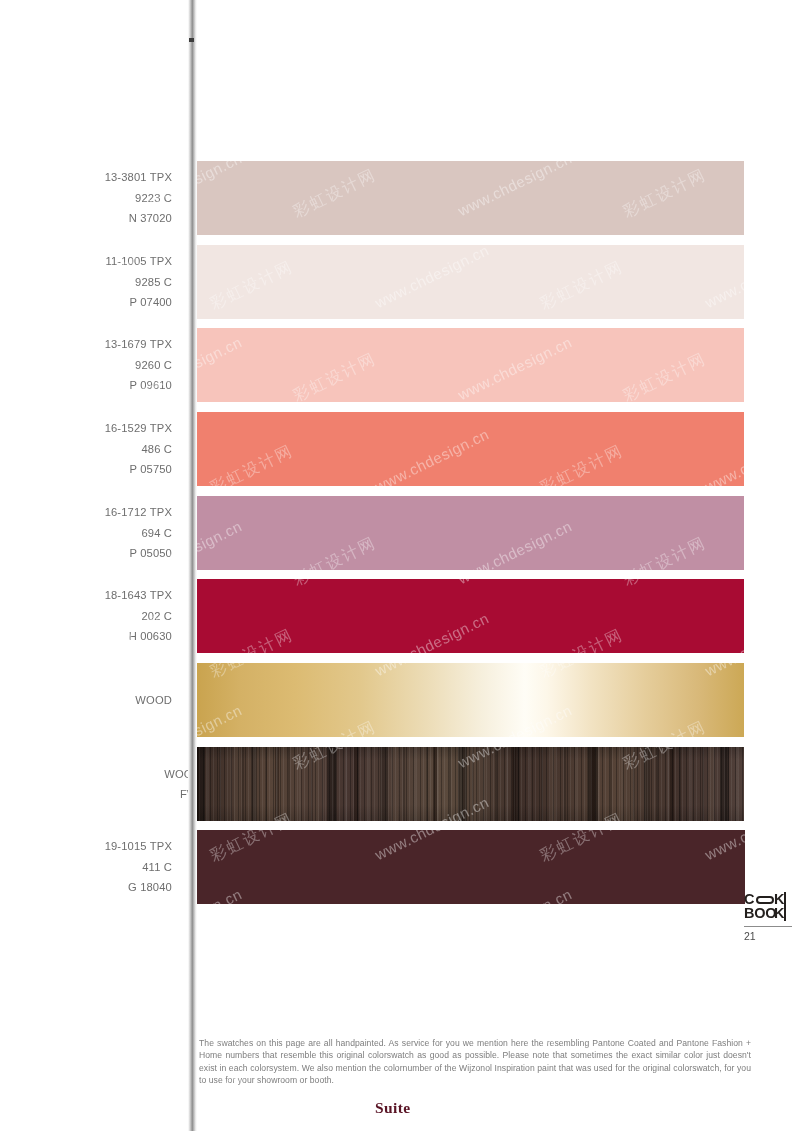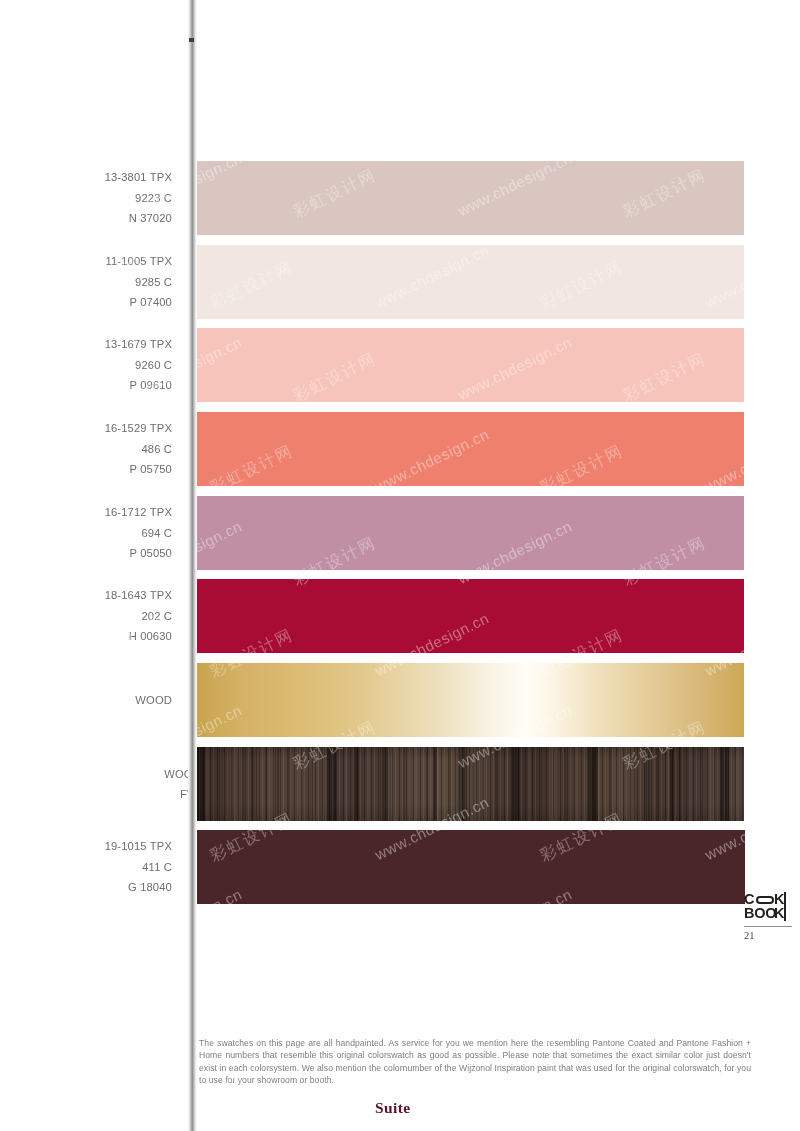--- a/index.html
+++ b/index.html
@@ -223,21 +223,21 @@
     height: 1px;
     background: #8c8c8c;
     z-index: 8;
   }
   #page-number {
     position: absolute;
     left: 744px;
     top: 930px;
     font-size: 10.5px;
     color: #4a4a4a;
-    font-family: Liberation Serif, serif;
+    font-family: Liberation Sans, sans-serif;
     z-index: 8;
   }
 
   
   #disclaimer {
     position: absolute;
     left: 199px;
     top: 1037px;
     width: 552px;
     font-size: 8.6px;

